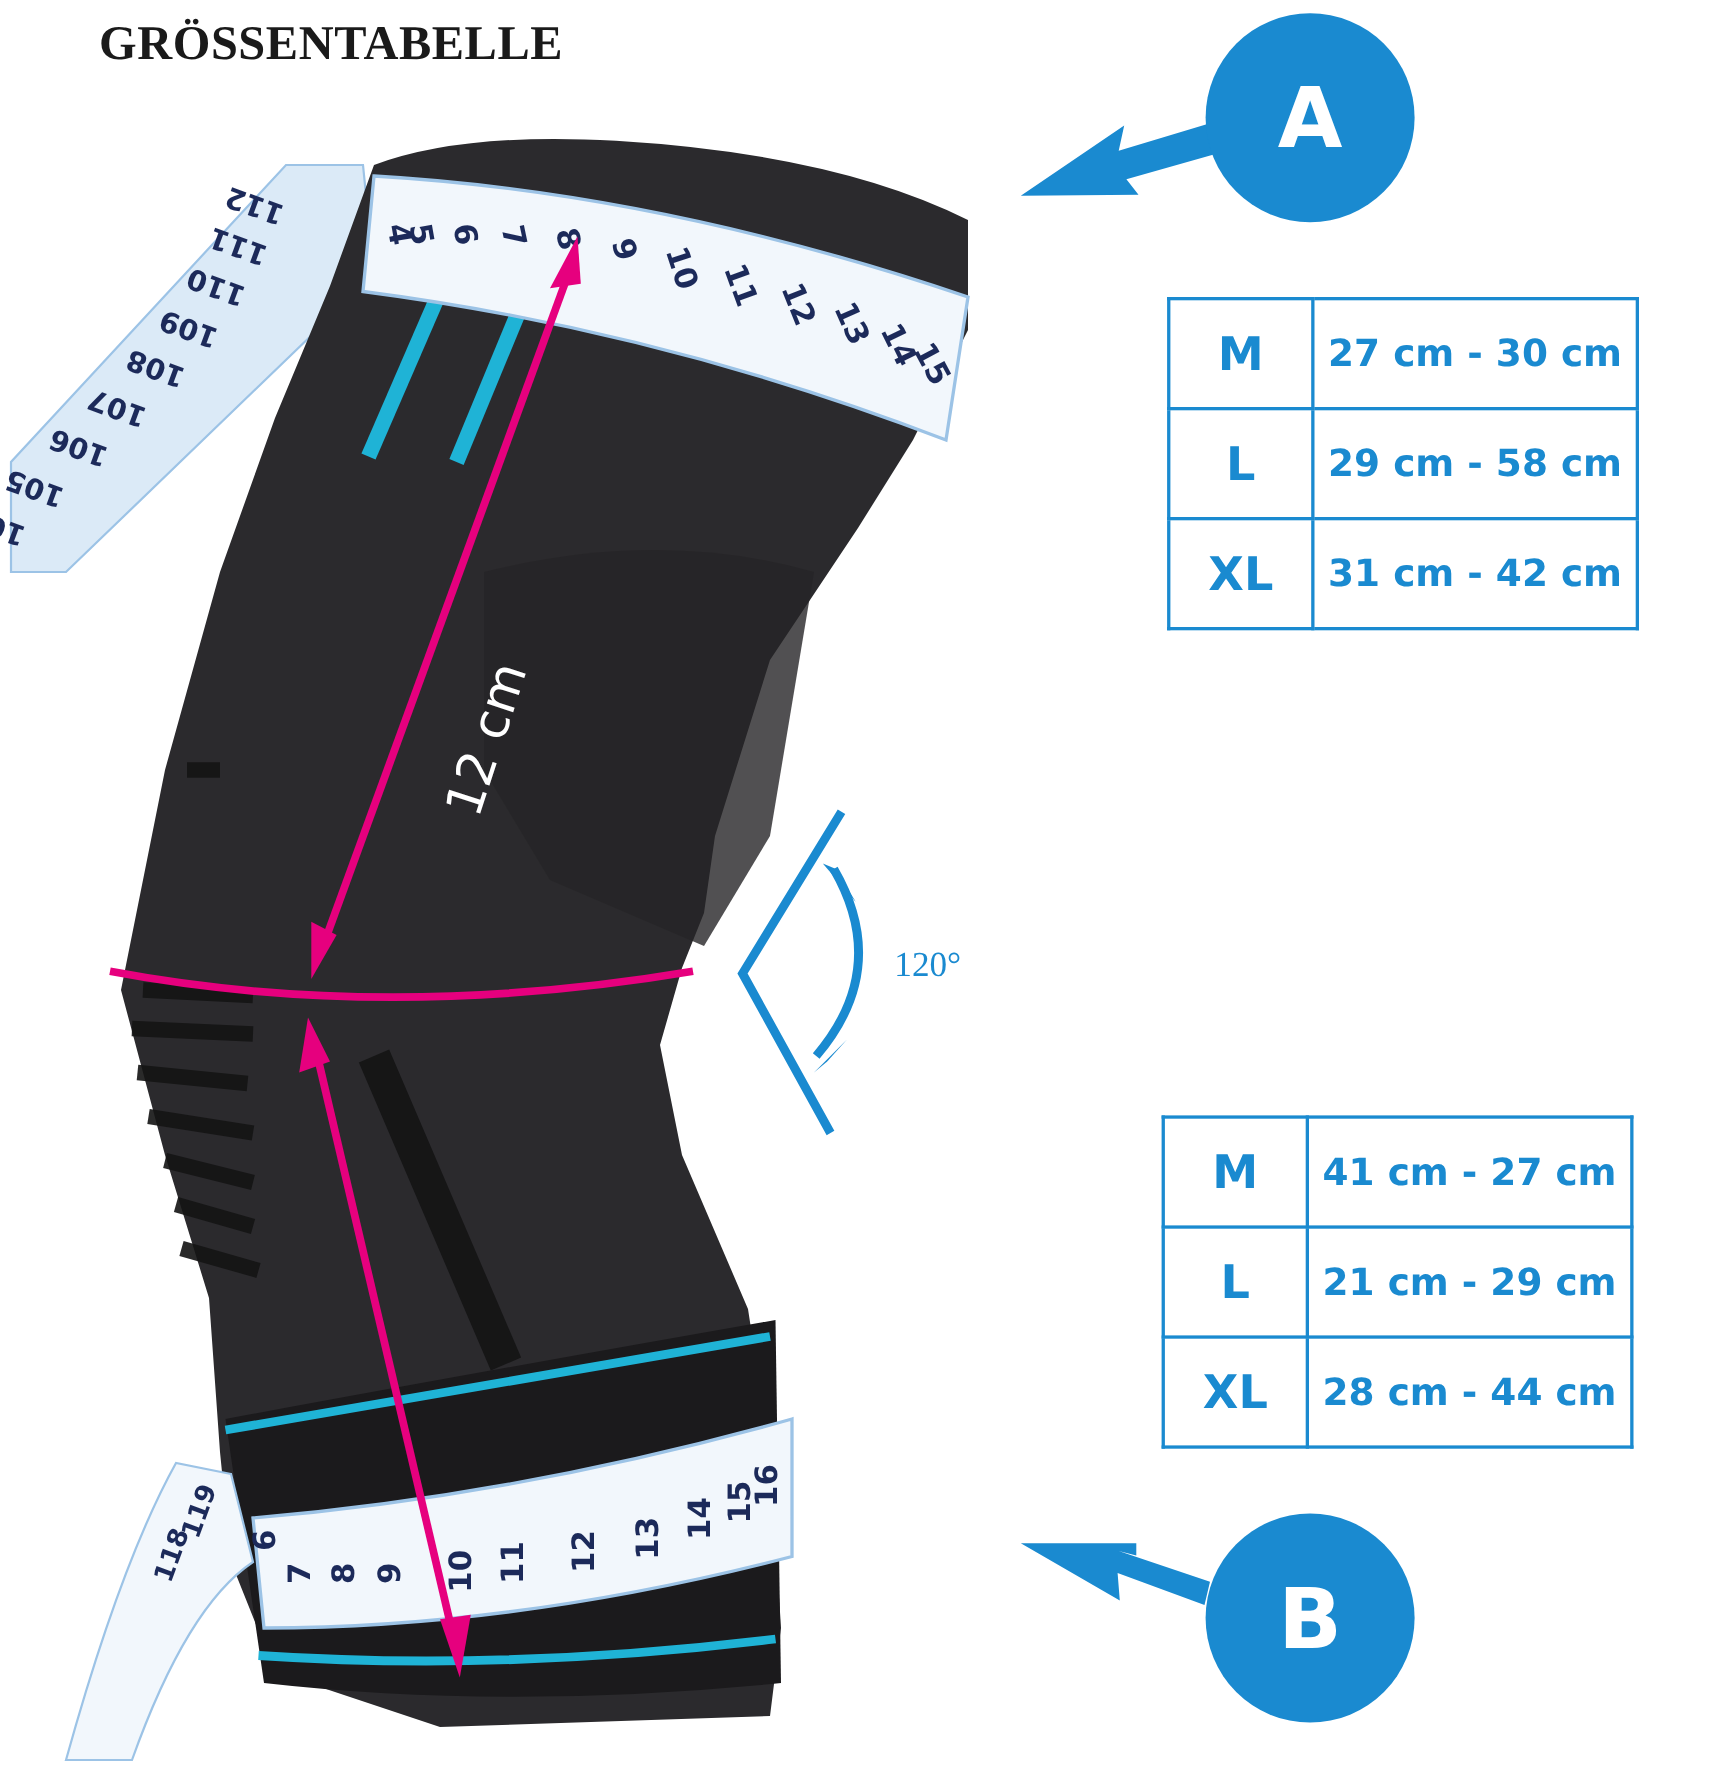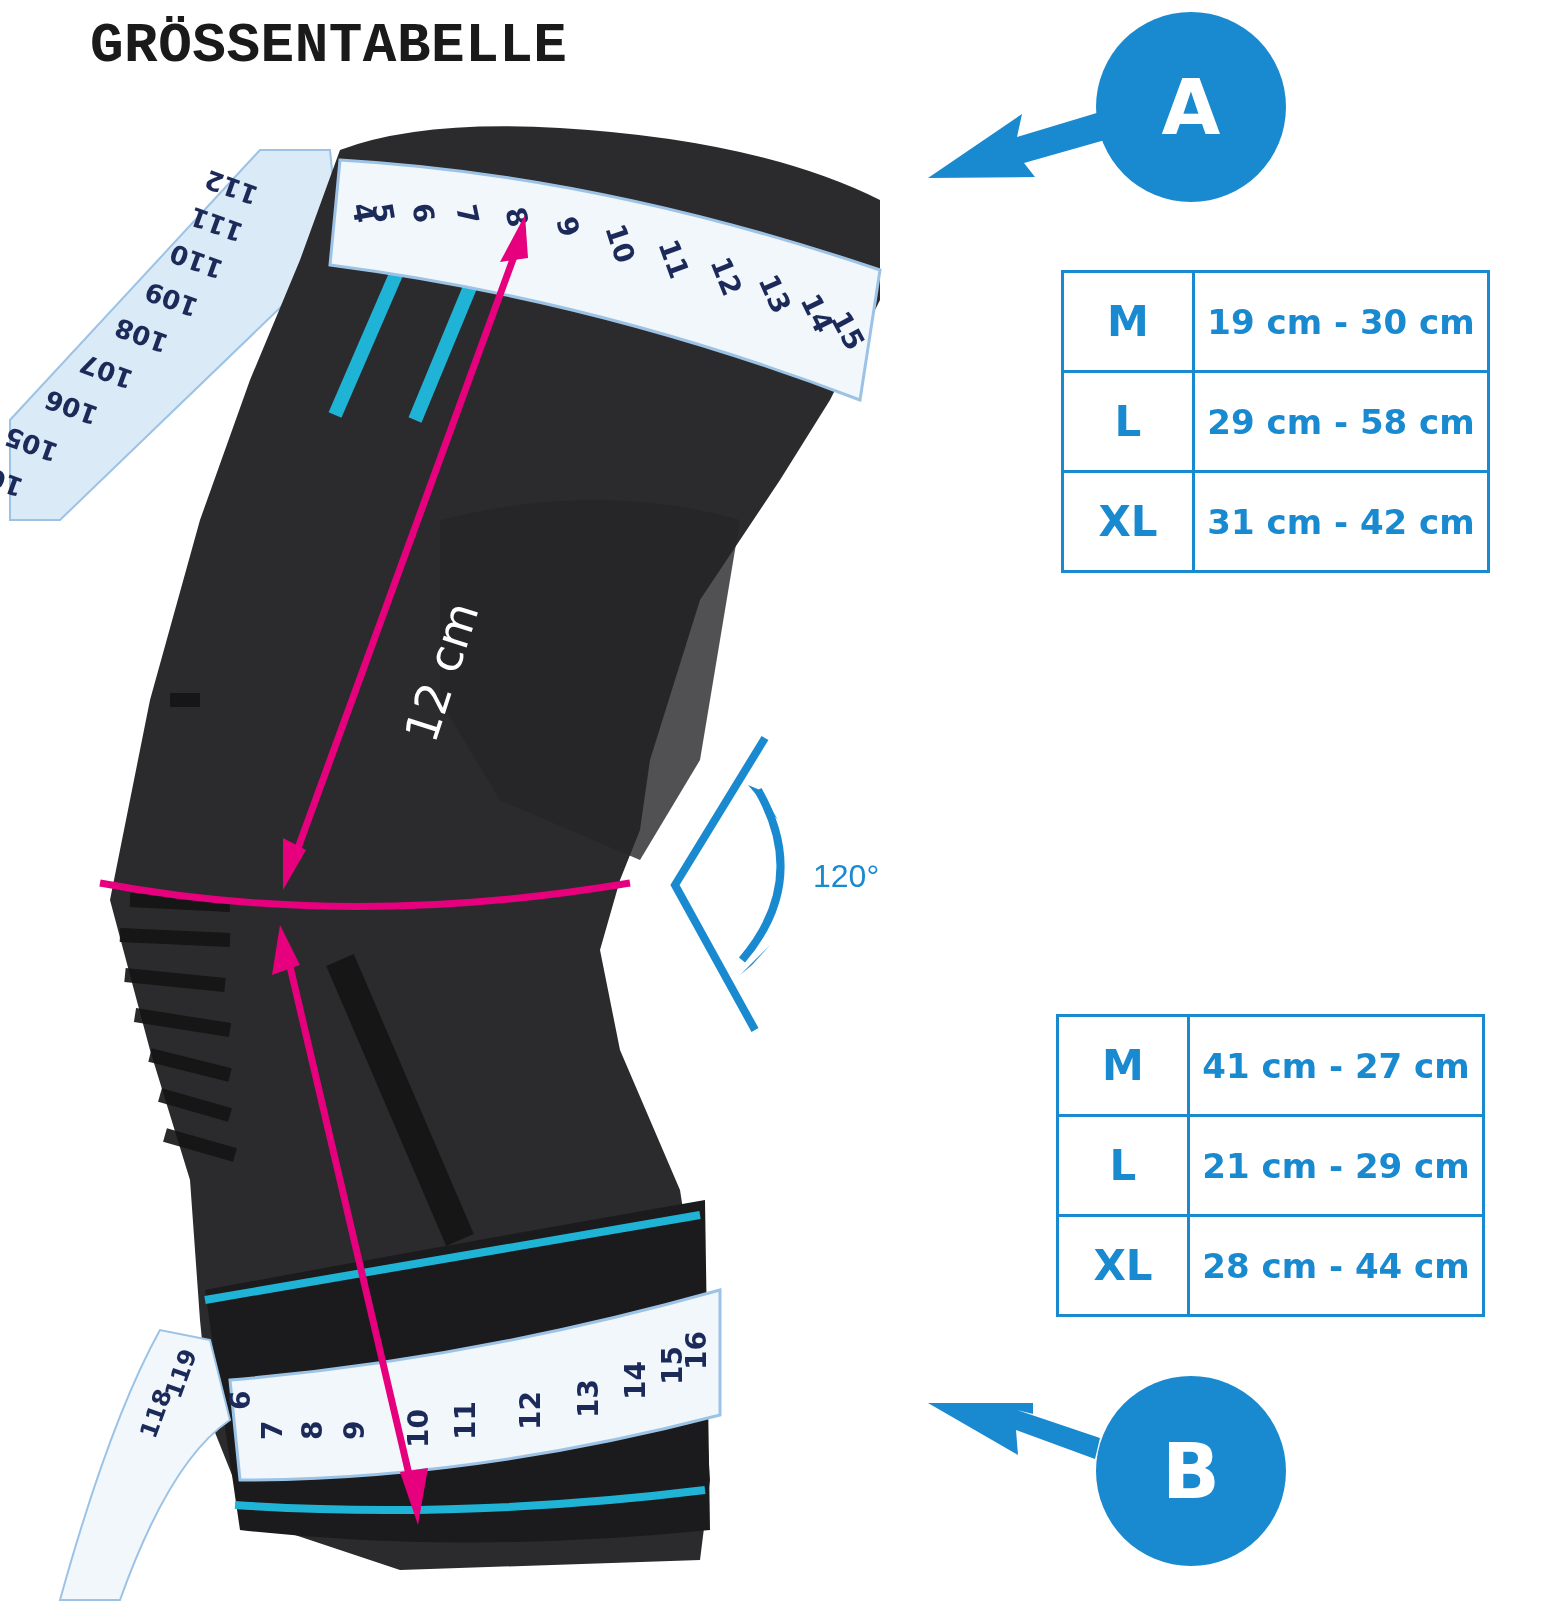--- a/index.html
+++ b/index.html
@@ -1,29 +1,29 @@
 <!DOCTYPE html>
 <html><head>
 <meta charset="utf-8">
 <style>
   html, body { margin:0; padding:0; background:#ffffff; }
   body { width:1554px; height:1620px; position:relative; overflow:hidden; font-family:"DejaVu Sans", sans-serif; }
-  .title { position:absolute; left:90px; top:14px; font-size:56px; font-weight:bold; color:#1a1a1a; letter-spacing:0.5px; font-family:Liberation Mono, monospace; }
+  .title { position:absolute; left:90px; top:14px; font-size:44px; font-weight:bold; color:#1a1a1a; letter-spacing:0.5px; font-family:Liberation Serif, serif; }
   svg.scene { position:absolute; left:0; top:0; }
   .size-table { position:absolute; border-collapse:collapse; border:3px solid #1a8ad0; }
   .size-table td { border:3px solid #1a8ad0; color:#1a8ad0; text-align:center; font-weight:bold; font-family:"DejaVu Sans", sans-serif; }
   .size-table td.size { width:126px; font-size:42px; }
   .size-table td.range { width:290px; font-size:34px; font-weight:bold; }
   .size-table tr { height:100px; }
   #table-a { left:1061px; top:270px; }
   #table-b { left:1056px; top:1014px; }
   .badge { position:absolute; width:190px; height:190px; border-radius:50%; background:#1a8ad0; color:#fff; font-size:76px; font-weight:bold; display:flex; align-items:center; justify-content:center; font-family:"DejaVu Sans", sans-serif; }
   #badge-a { left:1096px; top:12px; }
   #badge-b { left:1096px; top:1376px; }
-  .angle-label { position:absolute; left:813px; top:858px; font-size:32px; color:#1a8ad0; font-family:Liberation Sans, sans-serif; }
+  .angle-label { position:absolute; left:813px; top:858px; font-size:32px; color:#1a8ad0; font-family:Liberation Serif, serif; }
   .cm-label { position:absolute; left:370px; top:645px; font-size:46px; color:#ffffff; transform:rotate(-72deg); transform-origin:center; font-family:"DejaVu Sans", sans-serif; white-space:nowrap; }
 </style>
 </head>
 <body>
 
 <div class="title">GRÖSSENTABELLE</div>
 
 <svg class="scene" width="1554" height="1620" viewBox="0 0 1554 1620">
 
   <g>
@@ -139,21 +139,21 @@
 <div class="cm-label">12 cm</div>
 <div class="angle-label">120°</div>
 
 <div class="badge" id="badge-a">A</div>
 <div class="badge" id="badge-b">B</div>
 
 <table class="size-table" id="table-a">
   <tbody>
       <tr>
     <td class="size">M</td>
-    <td class="range">19 cm - 30 cm</td>
+    <td class="range">27 cm - 30 cm</td>
   </tr>
   <tr>
     <td class="size">L</td>
     <td class="range">29 cm - 58 cm</td>
   </tr>
   <tr>
     <td class="size">XL</td>
     <td class="range">31 cm - 42 cm</td>
   </tr>
 </tbody>

